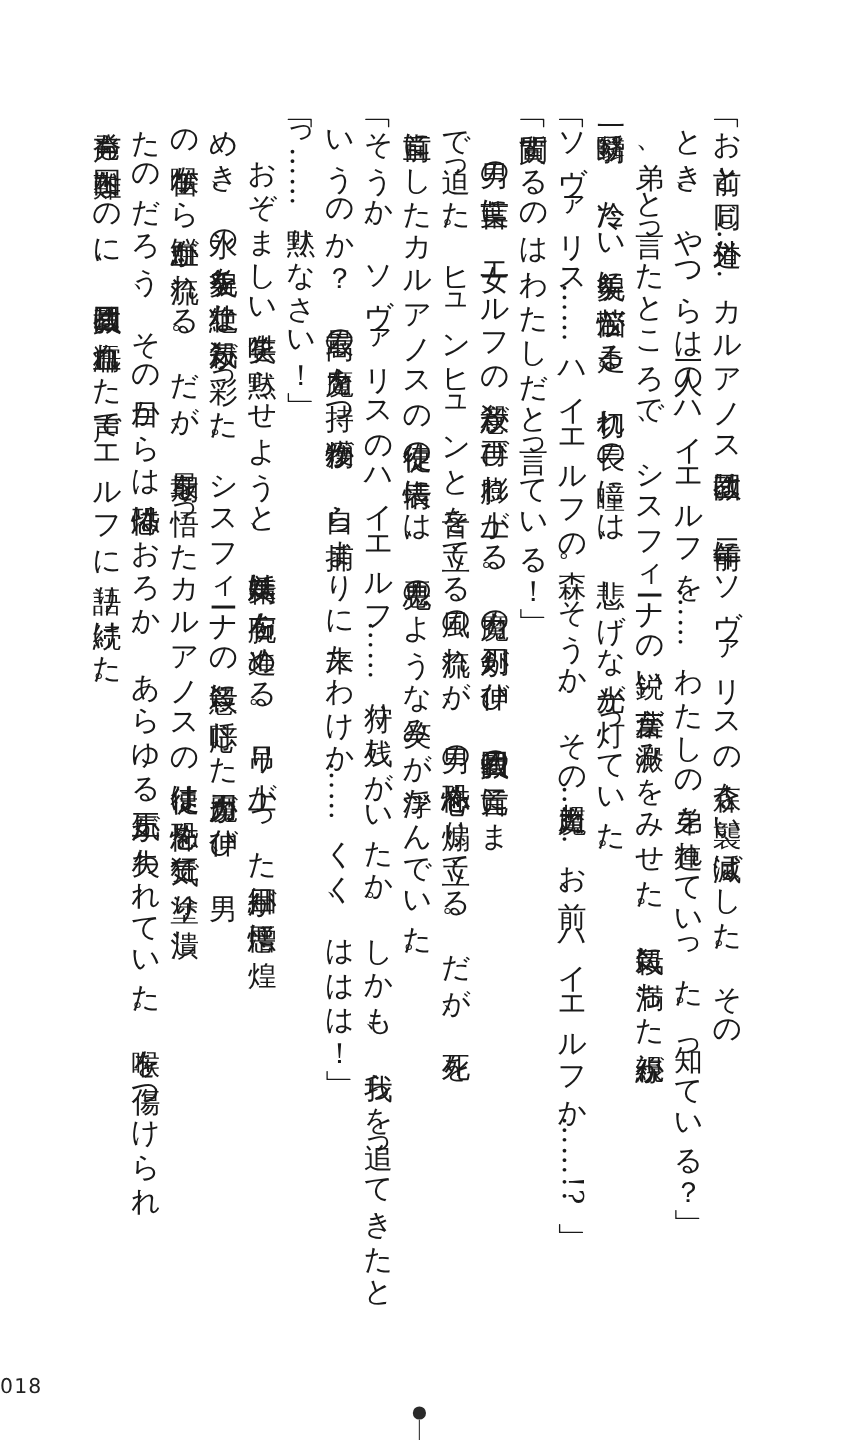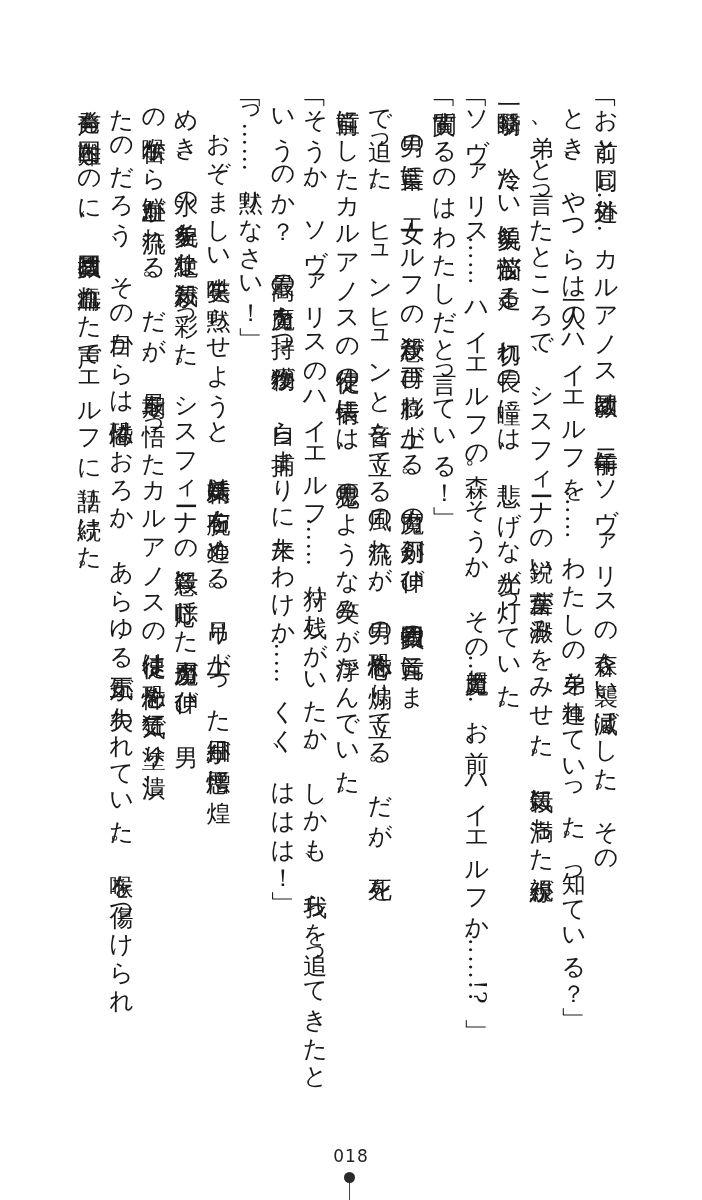--- a/index.html
+++ b/index.html
@@ -37,21 +37,21 @@
   .line {
     display: block;
     margin: 0;
     padding: 0;
   }
   .page-number {
     position: absolute;
     top: 1146px;
     left: 0;
     width: 702px;
-    text-align: center;
+    text-align: left;
     font-family: "DejaVu Sans", "Liberation Sans", sans-serif;
     font-size: 17px;
     letter-spacing: 1px;
     color: #222;
   }
   .page-dot {
     position: absolute;
     top: 1172px;
     left: 344px;
     width: 11px;

